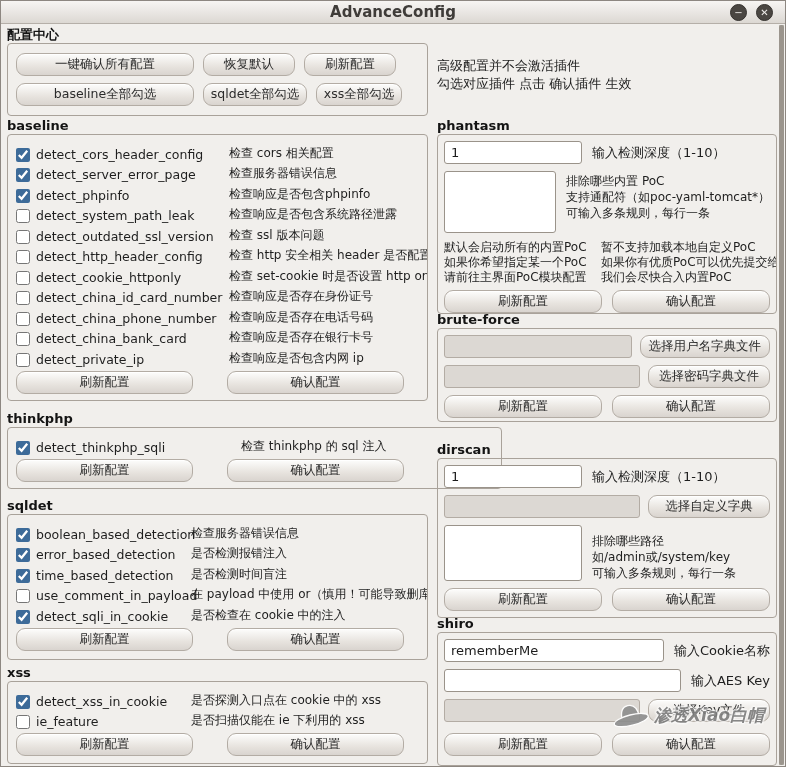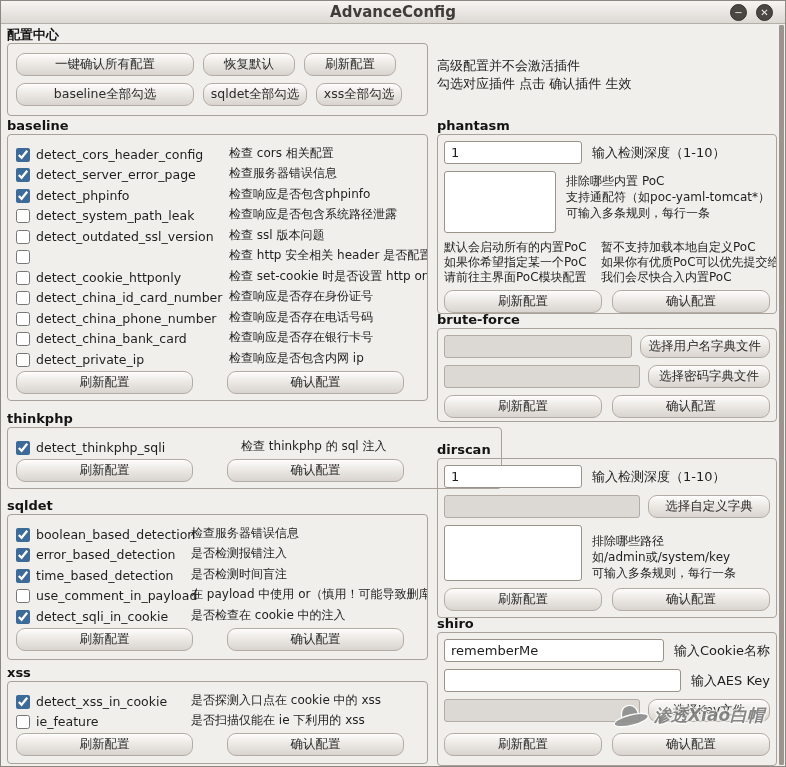--- a/index.html
+++ b/index.html
@@ -125,20 +125,21 @@
         <span class="chk-label">detect_system_path_leak</span>
         <span class="chk-desc">检查响应是否包含系统路径泄露</span>
       </label>
       <label class="chk-row">
         <input type="checkbox" class="chk" style="">
         <span class="chk-label">detect_outdated_ssl_version</span>
         <span class="chk-desc">检查 ssl 版本问题</span>
       </label>
       <label class="chk-row">
         <input type="checkbox" class="chk" style="">
+        <span class="chk-label">detect_http_header_config</span>
         <span class="chk-desc">检查 http 安全相关 header 是否配置</span>
       </label>
       <label class="chk-row">
         <input type="checkbox" class="chk" style="">
         <span class="chk-label">detect_cookie_httponly</span>
         <span class="chk-desc">检查 set-cookie 时是否设置 http only</span>
       </label>
       <label class="chk-row">
         <input type="checkbox" class="chk" style="">
         <span class="chk-label">detect_china_id_card_number</span>

